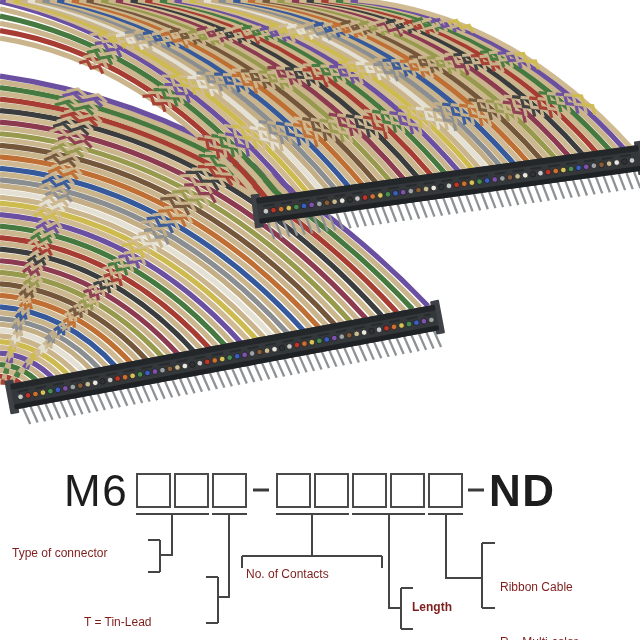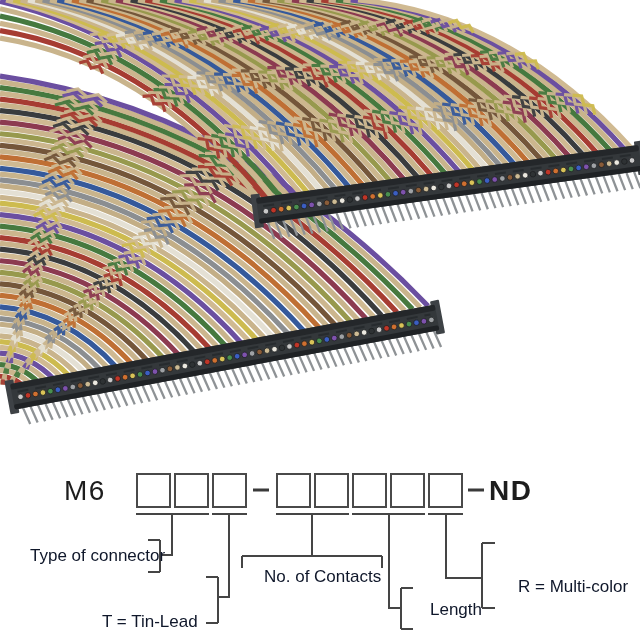--- a/index.html
+++ b/index.html
@@ -1,23 +1,23 @@
 <!DOCTYPE html>
 <html><head>
 <meta charset="utf-8">
 <style>
   html,body{margin:0;padding:0;background:#ffffff;}
   body{width:640px;height:640px;position:relative;overflow:hidden;
        font-family:"Liberation Sans",sans-serif;}
   #photo-svg{position:absolute;left:0;top:0;}
-  .pn-text{position:absolute;top:469px;font-size:28px;line-height:44px;
+  .pn-text{position:absolute;top:469px;font-size:44px;line-height:44px;
            color:#1d1d1d;letter-spacing:1.5px;font-weight:400;white-space:pre;}
   .pnbox{position:absolute;top:473px;width:31px;height:31px;
          border:2px solid #4a4a4a;background:#fff;}
-  .lbl{position:absolute;font-size:17px;color:#0f172a;white-space:pre;margin-left:18px;}
+  .lbl{position:absolute;font-size:12px;color:#7f1d1d;white-space:pre;}
   .lbl span{display:block;}
 </style>
 </head>
 <body>
 
 <svg id="photo-svg" width="640" height="640" viewBox="0 0 640 640">
   <defs>
     <clipPath id="clip-upper">
       <path d="M0,0 L560,0 L648,150 L648,200 L258,216 L0,46 Z"></path>
     </clipPath>
@@ -662,19 +662,20 @@
 
 <div class="lbl" style="left:12px;top:546px;">Type of connector</div>
 
 <div class="lbl" style="left:84px;top:581px;line-height:16.5px;">
   <span>T = Tin-Lead</span>
   
 </div>
 
 <div class="lbl" style="left:246px;top:567px;text-align:right;">No. of Contacts</div>
 
-<div class="lbl" style="left:412px;top:600px;">Length</div>
+<div class="lbl" style="left:412px;top:600px;font-weight:bold;">Length</div>
 
 <div class="lbl" style="left:500px;top:541px;line-height:18.4px;">
+  <span>Ribbon Cable</span>
   <span>R = Multi-color</span>
   
   
 </div>
 
 </body></html>

